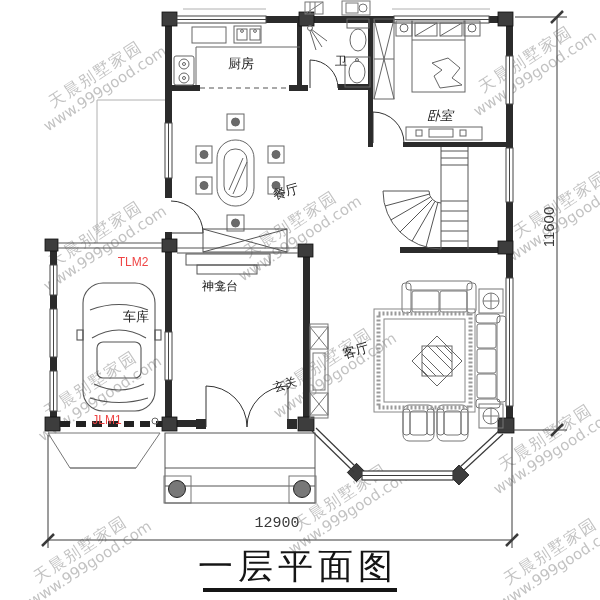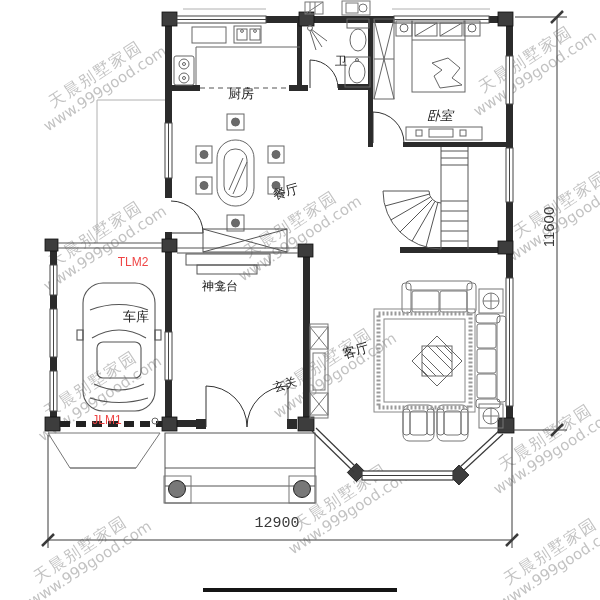--- a/index.html
+++ b/index.html
@@ -402,29 +402,30 @@
       <line x1="551" y1="23" x2="563" y2="11" stroke-width="2.5"></line>
       <line x1="551" y1="436" x2="563" y2="424" stroke-width="2.5"></line>
       <line x1="48" y1="540" x2="512" y2="540"></line>
       <line x1="48" y1="435" x2="48" y2="548"></line>
       <line x1="512" y1="437" x2="512" y2="548"></line>
       <line x1="42" y1="546" x2="54" y2="534" stroke-width="2.5"></line>
       <line x1="506" y1="546" x2="518" y2="534" stroke-width="2.5"></line>
     </g>
   </svg>
 
-  <div class="label lab13" style="left:241px;top:64px;margin-top:30px;">厨房</div>
+  <div class="label lab13" style="left:241px;top:64px;">厨房</div>
   <div class="label lab12" style="left:341px;top:61px;">卫</div>
   <div class="label lab13" style="left:440px;top:116px;font-style:italic;">卧室</div>
   <div class="label lab13 slant" style="left:286px;top:192px;">餐厅</div>
   <div class="label lab12" style="left:220px;top:286px;">神龛台</div>
   <div class="label lab13 slant" style="left:356px;top:351px;">客厅</div>
   <div class="label lab12 slant" style="left:285px;top:385px;">玄关</div>
   <div class="label lab13" style="left:136px;top:317px;">车库</div>
 
   <div class="schedule" style="left:133px;top:262px;">TLM2</div>
   <div class="schedule" style="left:107px;top:420px;">JLM1</div>
 
   <div class="dim" style="left:277px;top:523px;font-family:Liberation Mono, monospace;">12900</div>
   <div class="dim dim-r" style="left:548px;top:227px;">11600</div>
 
+  <div id="title">一层平面图</div>
   <div id="title-underline"></div>
 </div>
 
 </body></html>

